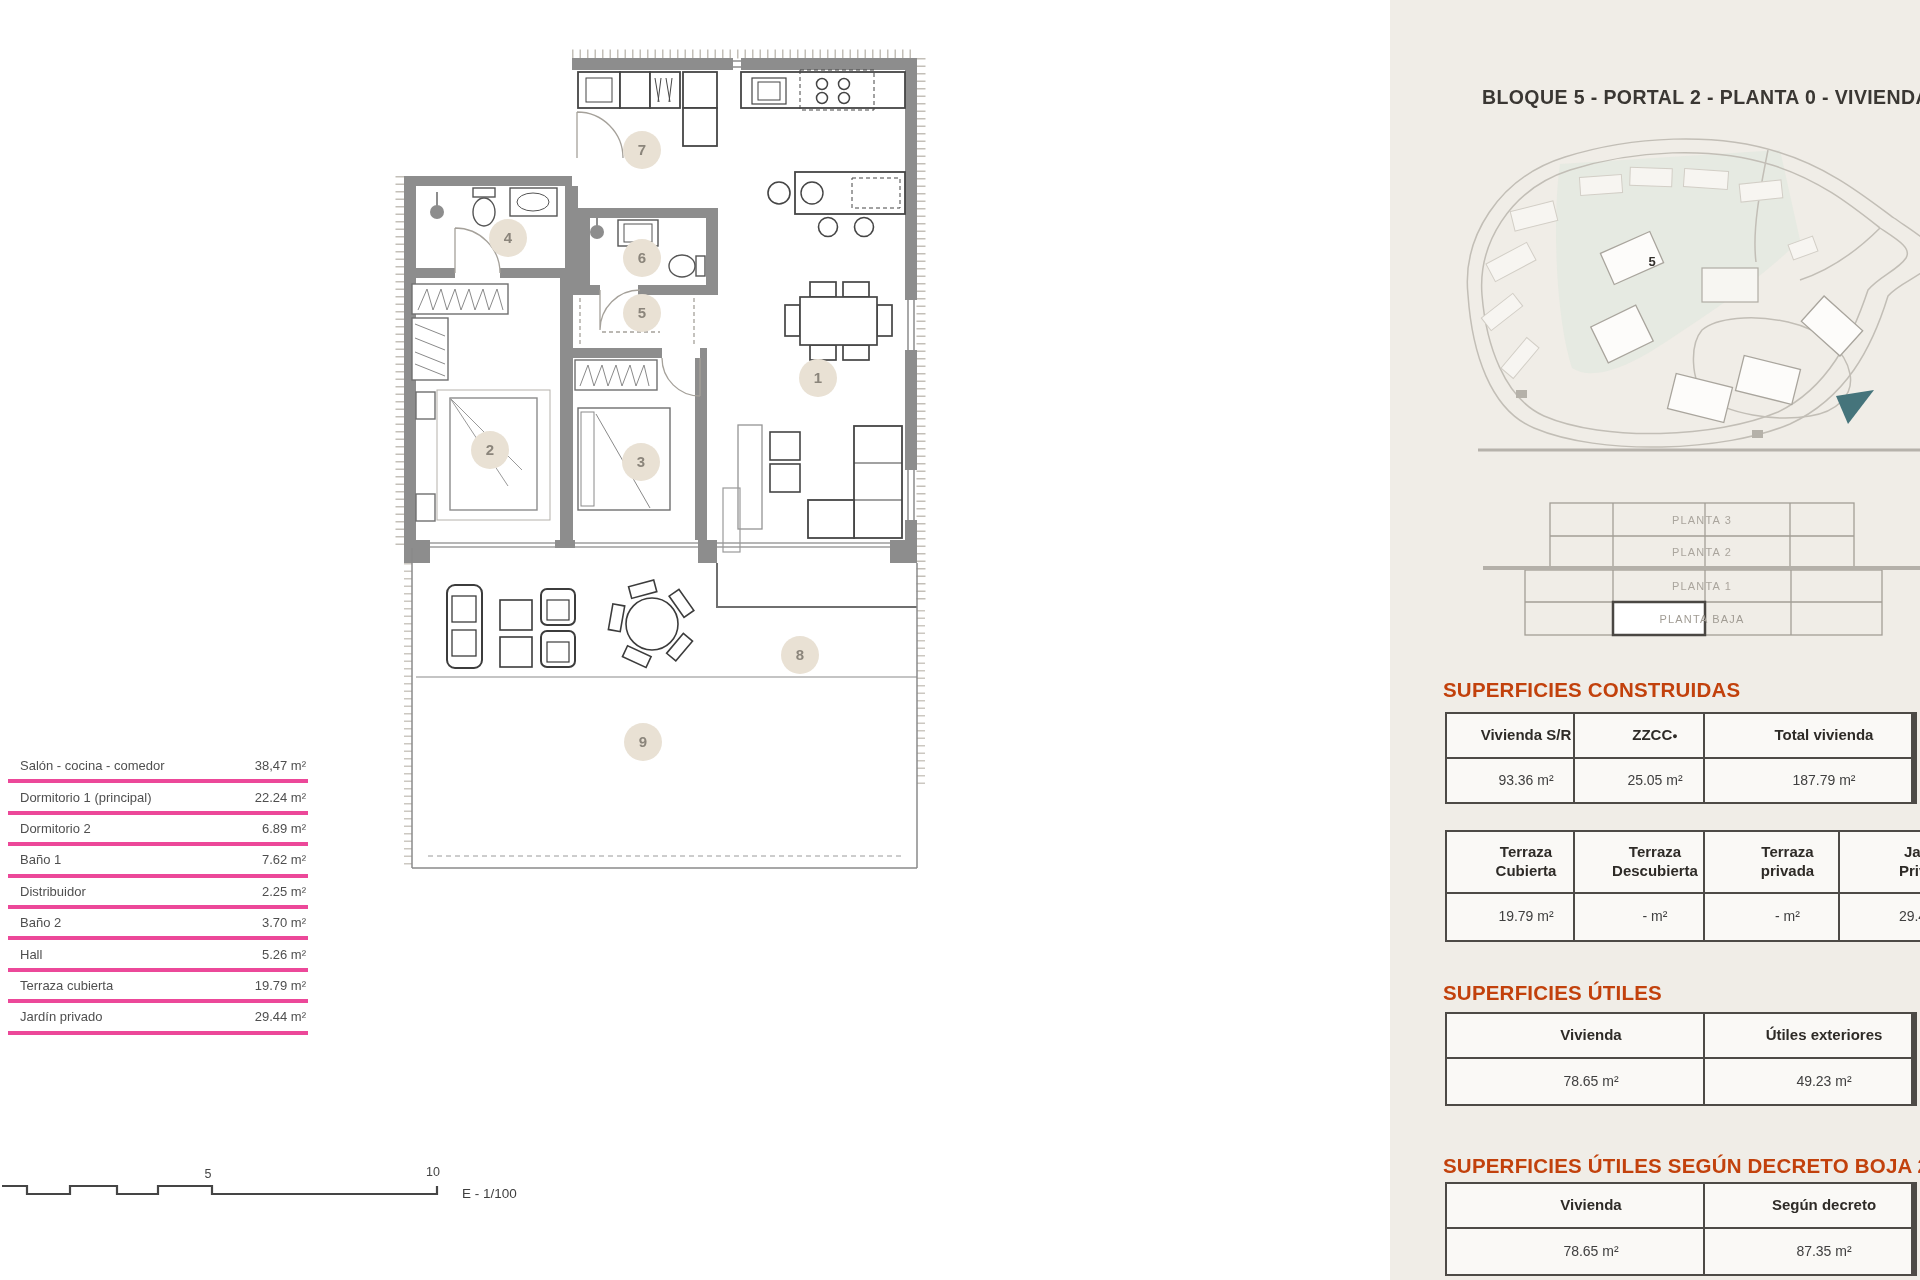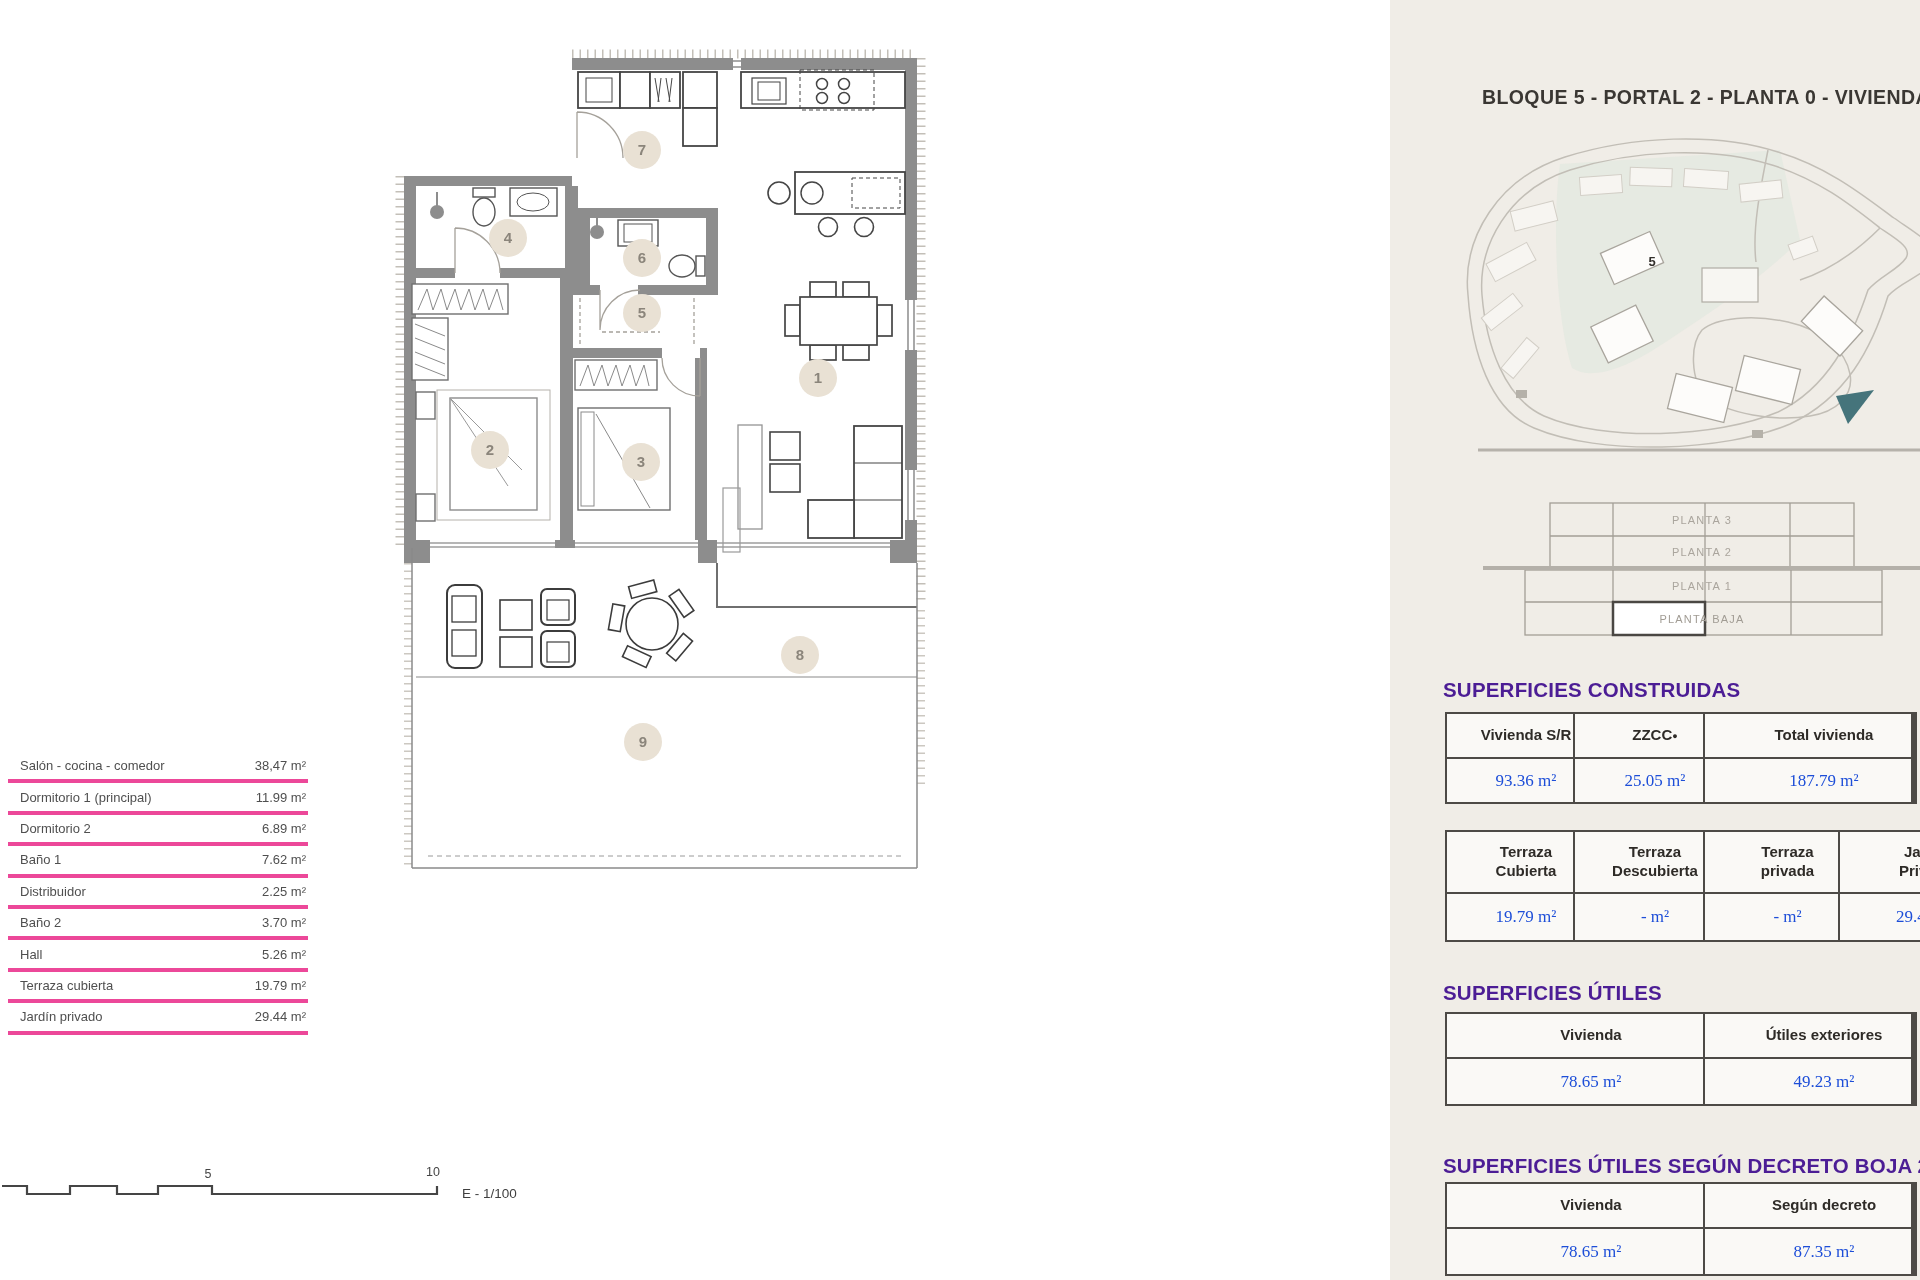--- a/index.html
+++ b/index.html
@@ -16,28 +16,28 @@
               height:27.4px;border-bottom:4px solid #ec4899;font-size:13px;
               color:#4f4f4f;padding:0 2px 0 12px;}
   .legend-row .a{white-space:nowrap;}
   .legend-row .v{white-space:nowrap;}
 
   
   .panel{position:absolute;left:1390px;top:0;width:530px;height:1280px;
          background:#f0ede7;overflow:hidden;}
   .panel-title{position:absolute;left:92px;top:86px;font-size:19.5px;font-weight:600;
                color:#3a3733;letter-spacing:.4px;white-space:nowrap;}
-  .sec-heading{position:absolute;font-size:20.5px;font-weight:700;color:#4c1d95;
+  .sec-heading{position:absolute;font-size:20.5px;font-weight:700;color:#c2410c;
                letter-spacing:.2px;white-space:nowrap;}
   .tbl{position:absolute;display:grid;gap:2px;background:#4d4a46;
        border:2px solid #4d4a46;}
   .tbl .cell{background:#faf9f6;display:flex;align-items:center;justify-content:center;
              text-align:center;line-height:1.25;padding-left:32px;}
   .tbl .hdr{font-weight:700;font-size:15px;color:#2e2b27;}
-  .tbl .val{font-size:17px;color:#1d4ed8;font-family:Liberation Serif, serif;}
+  .tbl .val{font-size:14px;color:#404040;}
   sup.dot{font-size:9px;line-height:0;}
 </style>
 </head>
 <body>
 
 <svg id="plan-svg" width="1390" height="1280" viewBox="0 0 1390 1280">
 
   <g stroke="#c3bfb8">
     <line x1="572" y1="54" x2="917" y2="54" stroke-width="9" stroke-dasharray="1.5 6"></line>
     <line x1="921" y1="58" x2="921" y2="605" stroke-width="9" stroke-dasharray="1.5 6"></line>
@@ -260,21 +260,21 @@
   </g>
 </svg>
 
 <div class="legend">
   <div class="legend-row">
       <span class="a">Salón - cocina - comedor</span>
       <span class="v">38,47 m²</span>
     </div>
   <div class="legend-row">
       <span class="a">Dormitorio 1 (principal)</span>
-      <span class="v">11.99 m²</span>
+      <span class="v">22.24 m²</span>
     </div>
   <div class="legend-row">
       <span class="a">Dormitorio 2</span>
       <span class="v">6.89 m²</span>
     </div>
   <div class="legend-row">
       <span class="a">Baño 1</span>
       <span class="v">7.62 m²</span>
     </div>
   <div class="legend-row">

